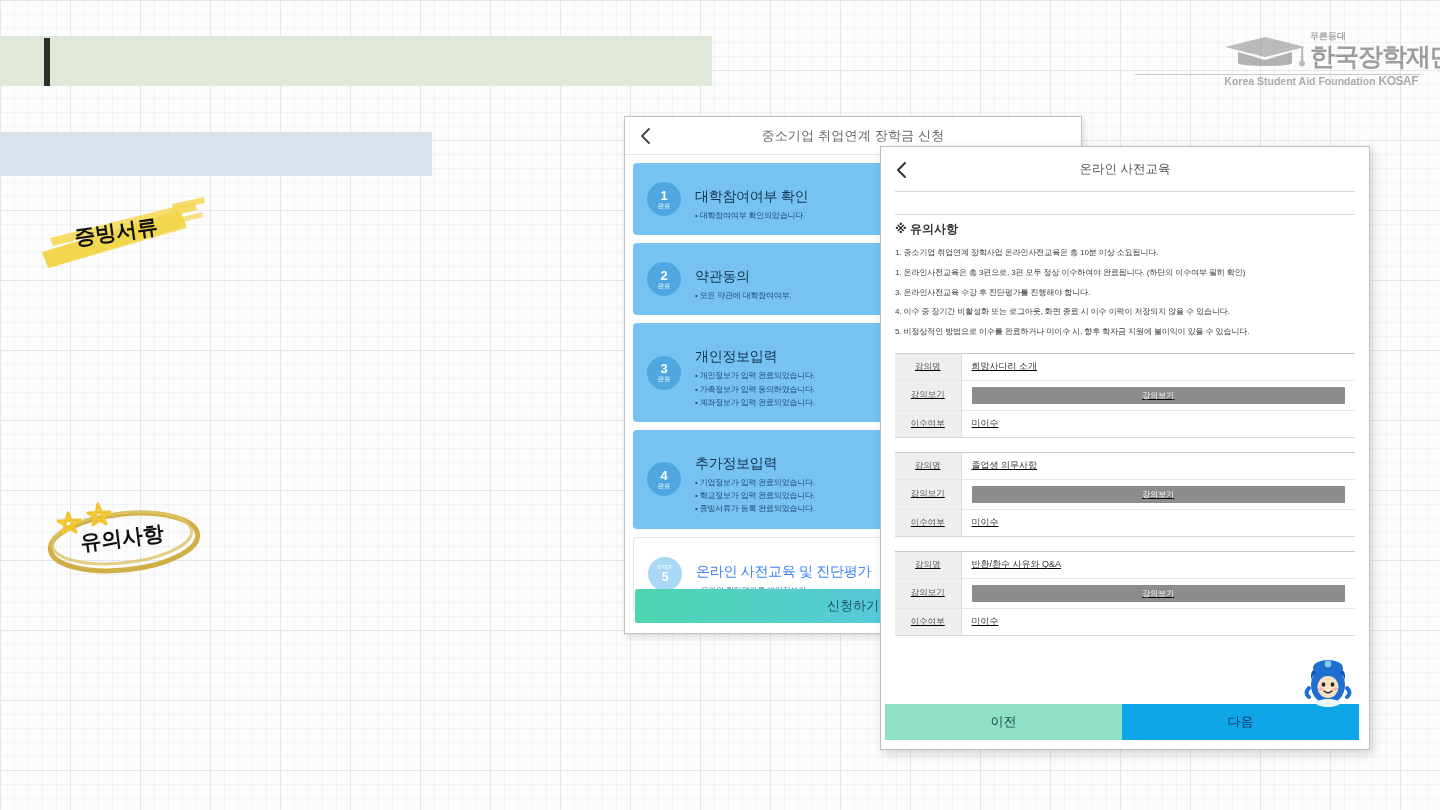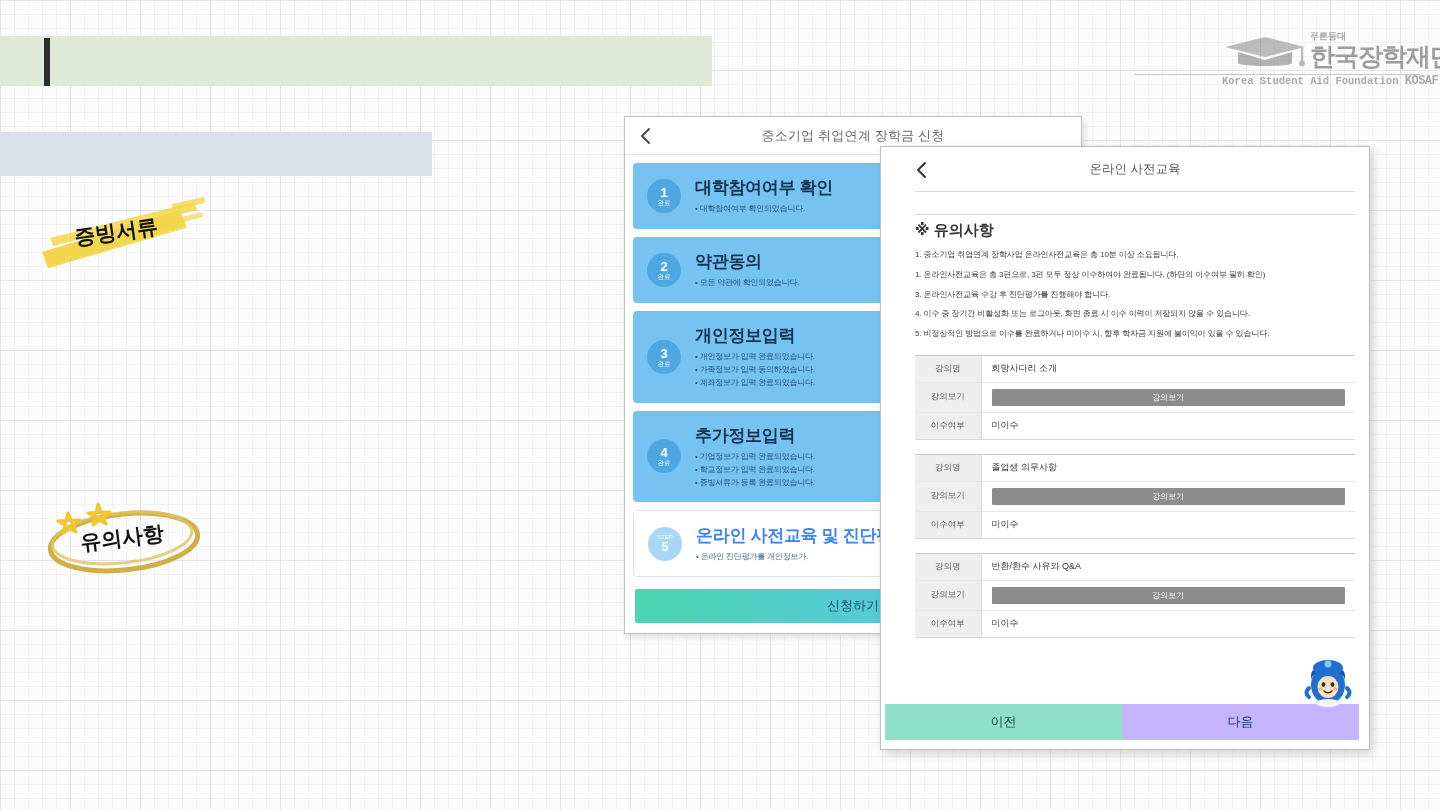--- a/index.html
+++ b/index.html
@@ -61,22 +61,22 @@
   #logo .kor-small {
     position:absolute; left:88px; top:6px;
     font-size:9px; font-weight:bold; color:#3d3d3d; letter-spacing:0px;
   }
   #logo .kor-main {
     position:absolute; left:88px; top:16px;
     font-size:25px; font-weight:bold; color:#2f2f2f; letter-spacing:-1px;
     white-space:nowrap;
   }
   #logo .eng {
-    position:absolute; left:0; top:50px; width:196px; text-align:center;
-    font-size:10.5px; font-weight:bold; color:#4a4a4a; white-space:nowrap;font-family:Liberation Mono, monospace;
+    position:absolute; left:0; top:50px; width:196px; text-align:right;
+    font-size:10.5px; font-weight:bold; color:#4a4a4a; white-space:nowrap;
   }
   #logo .eng b { font-size:12px; letter-spacing:-0.5px; }
 
   
   .hand { position:absolute; }
 
   #anno-docs { left:34px; top:190px; width:176px; height:86px; }
   #anno-docs .hl { position:absolute; inset:0; }
   #anno-docs .label {
     position:absolute; left:40px; top:28px;
@@ -128,66 +128,67 @@
     background:#4ea7e0; color:#fff;
     display:flex; flex-direction:column; align-items:center; justify-content:center;
     line-height:1;
   }
   .step-card.done5 .step-badge { background:#a8d8f5; }
   .step-badge .num { font-size:13px; font-weight:bold; }
   .step-badge .num.small { font-size:12px; }
   .step-badge .st  { font-size:6px; margin-bottom:1px; opacity:.95; }
   .step-badge .stt { font-size:6.5px; margin-top:1px; opacity:.95; }
   .step-title {
-    font-size:17px; font-weight:bold; color:#11324e; margin-bottom:3px;
+    font-size:14px; font-weight:normal; color:#11324e; margin-bottom:3px;
     letter-spacing:-0.3px;
+    margin-top:12px;
   }
   .step-card.done5 .step-title { color:#3b82f6; }
   .step-sub { font-size:8px; color:#1c4a72; line-height:1.65; letter-spacing:-0.2px; }
   .step-card.done5 .step-sub { color:#3f6f95; }
   .step-sub div::before { content:"• "; }
 
   #phone-a-cta {
     position:absolute; left:10px; right:10px; bottom:10px; height:34px;
     background:linear-gradient(90deg,#4dd6b0 0%,#58c8e0 65%,#7fc4ef 100%);
     border-radius:2px; color:#1f4f66;
     font-size:13px; display:flex; align-items:center; justify-content:center;
   }
 
   
   #phone-b {
     position:absolute; left:880px; top:146px; width:490px; height:604px;
     background:#fff;
     border:1px solid #bdbdbd;
     box-shadow:3px 4px 10px rgba(0,0,0,0.16);
     overflow:hidden;
-    padding-left:20px;
   }
   #phone-b-header { position:relative; height:44px; }
   #phone-b-back { position:absolute; left:10px; top:12px; width:22px; height:22px; }
   #phone-b-title {
     position:absolute; left:0; top:0; width:100%; height:44px;
     line-height:44px; text-align:center; font-size:12.5px; color:#555;
   }
   .hr-a { height:1px; background:#d8d8d8; margin:0 14px; }
   .hr-gap { height:22px; }
 
   #notice-block { padding:6px 14px 0 14px; }
   #notice-head {
-    font-size:15px; font-weight:bold; color:#333; margin-bottom:10px;
+    font-size:12px; font-weight:bold; color:#333; margin-bottom:10px;
   }
   .notice-item {
     font-size:8px; color:#3a3a3a; line-height:1.35; margin-bottom:9px;
     letter-spacing:-0.1px;
   }
 
   #tables { padding:6px 14px 0 14px; }
   .lec-table {
     width:100%; border-collapse:collapse; margin-bottom:14px;
     border-top:1px solid #c9c9c9;
+    text-decoration:underline;
   }
   .lec-table tr { border-bottom:1px solid #e6e6e6; }
   .lec-table tr:last-child { border-bottom:1px solid #d8d8d8; }
   .lec-table th {
     width:66px; background:#eeeeee; color:#555;
     font-size:8.5px; font-weight:normal; text-align:center;
     padding:7px 2px; border-right:1px solid #dcdcdc;
   }
   .lec-table td {
     padding:6px 10px; font-size:9px; color:#333;
@@ -200,21 +201,21 @@
 
   #phone-b-footer {
     position:absolute; left:4px; right:10px; bottom:9px; height:36px;
     display:flex;
   }
   #btn-prev {
     flex:1; background:#8ee0c6; color:#1c4a40;
     display:flex; align-items:center; justify-content:center; font-size:13px;
   }
   #btn-next {
-    flex:1; background:#c4b5fd; color:#12395f;
+    flex:1; background:#0ea5e9; color:#12395f;
     display:flex; align-items:center; justify-content:center; font-size:13px;
   }
 
   
   #mascot { position:absolute; left:1300px; top:655px; width:56px; height:52px; }
 </style>
 </head>
 <body>
 
 <div id="slide">
@@ -288,21 +289,21 @@
         </div>
       </div>
 
       <div class="step-card">
         <div class="step-badge">
           <span class="num">2</span>
           <span class="stt">완료</span>
         </div>
         <div class="step-title">약관동의</div>
         <div class="step-sub">
-          <div>모든 약관에 확인되었습니다.</div>
+          <div>모든 약관에 대학참여여부.</div>
         </div>
       </div>
 
       <div class="step-card">
         <div class="step-badge">
           <span class="num">3</span>
           <span class="stt">완료</span>
         </div>
         <div class="step-title">개인정보입력</div>
         <div class="step-sub">

